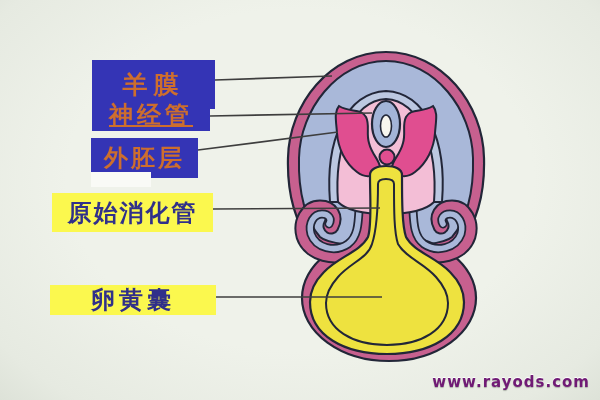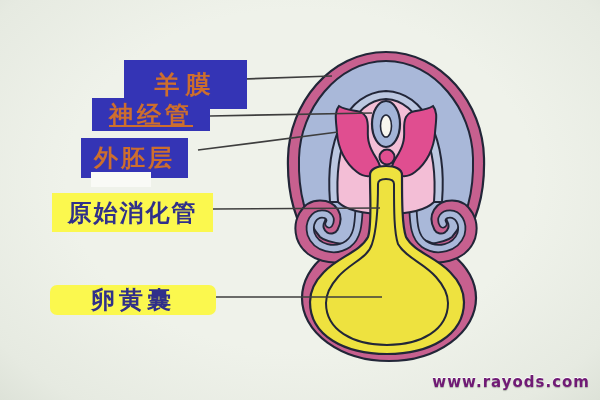--- a/index.html
+++ b/index.html
@@ -99,25 +99,25 @@
            C353,345 326,330 326,303 C326,294 330,286 338,277
            C350,263 368,258 372,244 C376,232 378,210 378,184 Z"></path>
 
   <line class="leader" x1="215" y1="80" x2="332" y2="76"></line>
   <line class="leader" x1="210" y1="116" x2="372" y2="113"></line>
   <line class="leader" x1="198" y1="150" x2="338" y2="132"></line>
   <line class="leader" x1="213" y1="209" x2="380" y2="208"></line>
   <line class="leader" x1="216" y1="297" x2="382" y2="297"></line>
 </svg>
 
-<div class="label blue" style="left:92px;  top:60px;  width:123px; height:49px; font-size:25px; letter-spacing:6px;margin-left:32px;">羊膜</div>
+<div class="label blue" style="left:92px;  top:60px;  width:123px; height:49px; font-size:25px; letter-spacing:6px;">羊膜</div>
 
 <div class="label blue" style="left:92px;  top:98px;  width:118px; height:33px; font-size:24px; letter-spacing:4px;text-decoration:underline;">神经管</div>
 
-<div class="label blue" style="left:81px;  top:138px; width:107px; height:40px; font-size:24px; letter-spacing:3px;">外胚层</div>
+<div class="label blue" style="left:91px;  top:138px; width:107px; height:40px; font-size:24px; letter-spacing:3px;">外胚层</div>
 
 <div class="white-patch" style="left:91px; top:172px; width:60px; height:15px;"></div>
 
 <div class="label yellow" style="left:52px;  top:193px; width:161px; height:39px; font-size:24px; letter-spacing:2px;">原始消化管</div>
 
-<div class="label yellow" style="left:50px;  top:285px; width:166px; height:30px; font-size:24px; letter-spacing:4px;border-radius:7px;">卵黄囊</div>
+<div class="label yellow" style="left:50px;  top:285px; width:166px; height:30px; font-size:24px; letter-spacing:4px;">卵黄囊</div>
 
 <div class="watermark">www.rayods.com</div>
 
 </body></html>

